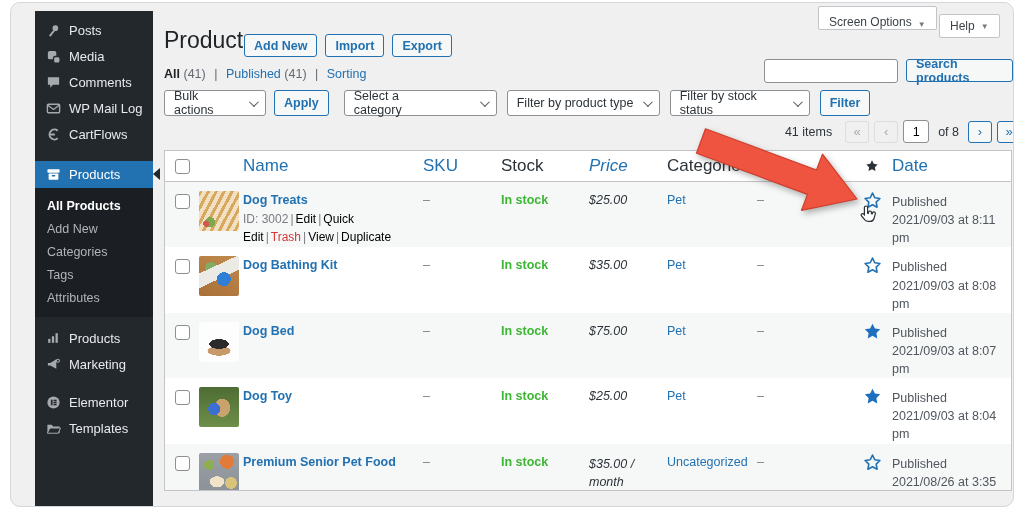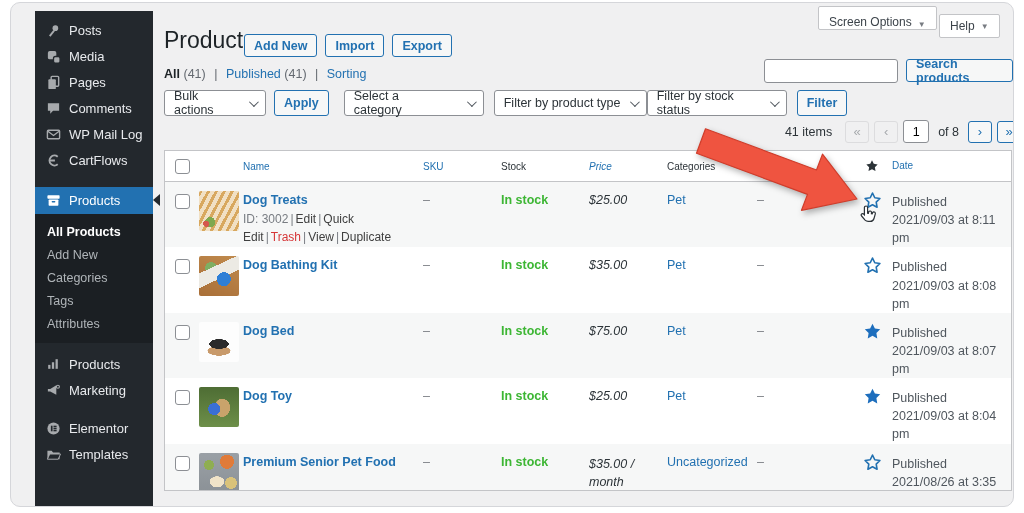--- a/index.html
+++ b/index.html
@@ -36,21 +36,21 @@
 
   .pagination { position:absolute; left:0; top:117px; width:857px; display:flex; align-items:center; justify-content:flex-end; gap:5px; font-size:12.5px; color:#2c3338; left:153px; }
   .pg-btn { height:22px; min-width:24px; display:inline-flex; align-items:center; justify-content:center; border-radius:3px; font-size:13px; }
   .pg-dis { background:#f0f0f1; border:1px solid #dcdcde; color:#a7aaad; }
   .pg-en { background:#f6f7f7; border:1px solid #2271b1; color:#2271b1; cursor:pointer; }
   .pg-input { width:26px; height:23px; border:1px solid #8c8f94; border-radius:3px; text-align:center; font-size:12.5px; background:#fff; }
   .pg-items { margin-right:8px; } .pg-of { margin:0 4px; }
 
   
   .ptable { position:absolute; left:153px; top:147px; width:848px; height:341px; background:#fff; border:1px solid #c3c4c7; overflow:hidden; }
-  .thead { display:flex; align-items:center; height:31px; border-bottom:1px solid #c3c4c7; font-size:10px; color:#2c3338; }
+  .thead { display:flex; align-items:center; height:31px; border-bottom:1px solid #c3c4c7; font-size:17px; color:#2c3338; }
   .trow { display:flex; align-items:flex-start; min-height:63px; font-size:12.5px; }
   .trow.alt { background:#f6f7f7; }
   .col-cb { flex:0 0 34px; display:flex; justify-content:center; padding-top:12px; }
   .thead .col-cb { padding-top:0; }
   .checkbox { width:15px; height:15px; border:1px solid #8c8f94; border-radius:3px; background:#fff; display:inline-block; cursor:pointer; }
   .col-thumb { flex:0 0 44px; padding-top:9px; }
   .col-name { flex:0 0 180px; padding-top:11px; padding-right:6px; }
   .col-sku { flex:0 0 78px; padding-top:11px; color:#787c82; }
   .col-stock { flex:0 0 88px; padding-top:11px; color:#3db634; font-weight:bold; }
   .col-price { flex:0 0 78px; padding-top:11px; color:#2c3338;font-style:italic; }
@@ -58,21 +58,21 @@
   .col-tags { flex:0 0 95px; padding-top:11px; color:#787c82; }
   .col-star { flex:0 0 40px; padding-top:9px; display:flex; justify-content:center; }
   .thead .col-star { padding-top:0; }
   .col-date { flex:1 1 auto; padding-top:11px; color:#50575e; line-height:1.45; padding-right:6px; }
   .thead span, .thead a { padding-top:0 !important; }
   .thead a { color:#2271b1; text-decoration:none; font-weight:normal; cursor:pointer; }
   .thead .plain { color:#2c3338; }
   a.name-link { color:#2271b1; font-weight:bold; text-decoration:none; cursor:pointer; }
   a.cat-link { color:#2271b1; text-decoration:none; cursor:pointer; }
   .row-actions { margin-top:3px; font-size:12px; color:#787c82; line-height:1.5; width:172px; }
-  .row-actions a { color:#404040; text-decoration:none; cursor:pointer; }
+  .row-actions a { color:#000000; text-decoration:none; cursor:pointer; }
   .row-actions a.trash { color:#d63638; }
   .row-actions .sep { color:#787c82; margin:0 2px; }
   .thumb { width:40px; height:40px; border-radius:2px; display:block; }
   .t1 { background:
         radial-gradient(circle at 18% 82%, #d4574d 0 3px, transparent 3px),
         radial-gradient(circle at 28% 78%, #7fa84e 0 5px, transparent 5px),
         repeating-linear-gradient(118deg, #d8a85f 0 3px, #f1e0c4 3px 7px);
         background-color:#f3e8d7; }
   .t2 { background:
         radial-gradient(circle at 62% 58%, #2f7fd6 0 7px, transparent 7px),
@@ -125,29 +125,20 @@
           <svg width="15" height="15" viewBox="0 0 16 16">
             <rect x="2" y="2" width="9" height="9" rx="2" fill="#a7aaad"></rect>
             <rect x="8" y="8" width="7" height="7" rx="2" fill="#a7aaad" stroke="#23282d" stroke-width="1.4"></rect>
           </svg>
         </span>
       <span>Media</span>
     </div>
     <div class="sb-item">
       <span class="ico">
           <svg width="15" height="15" viewBox="0 0 16 16">
-            <rect x="5.5" y="1.5" width="8" height="10.5" rx="1" fill="none" stroke="#a7aaad" stroke-width="1.5"></rect>
-            <rect x="2.5" y="4.5" width="8" height="10.5" rx="1" fill="#a7aaad"></rect>
-          </svg>
-        </span>
-      <span>Pages</span>
-    </div>
-    <div class="sb-item">
-      <span class="ico">
-          <svg width="15" height="15" viewBox="0 0 16 16">
             <path d="M2 2.5h12v8H7.5L4.5 13.5v-3H2z" fill="#a7aaad"></path>
           </svg>
         </span>
       <span>Comments</span>
     </div>
     <div class="sb-item">
       <span class="ico">
           <svg width="15" height="15" viewBox="0 0 16 16">
             <rect x="1.5" y="3.5" width="13" height="9" rx="1" fill="none" stroke="#a7aaad" stroke-width="1.5"></rect>
             <path d="M2 4.5 L8 9 L14 4.5" fill="none" stroke="#a7aaad" stroke-width="1.5"></path>
@@ -257,29 +248,29 @@
     <input value="" style="">
     <span class="btn">Search products</span>
   </div>
 
   <div class="filter-row">
     <span class="select" style="width:102px;">
       <span>Bulk actions</span>
         <span class="chev"></span>
     </span>
     <span class="btn" style="margin-left:8px; height:26px;">Apply</span>
-    <span class="select" style="width:140px; margin-left:15px;gap:41px;">
+    <span class="select" style="width:153px; margin-left:15px;gap:41px;">
       <span>Select a category</span>
         <span class="chev"></span>
     </span>
     <span class="select" style="width:153px; margin-left:10px;">
       <span>Filter by product type</span>
         <span class="chev"></span>
     </span>
-    <span class="select" style="width:140px; gap:20px;">
+    <span class="select" style="width:140px; margin-left:10px;gap:20px;">
       <span>Filter by stock status</span>
         <span class="chev"></span>
     </span>
     <span class="btn" style="margin-left:10px; height:26px;">Filter</span>
   </div>
 
   <div class="pagination">
     <span class="pg-items">41 items</span>
     <span class="pg-btn pg-dis">«</span>
     <span class="pg-btn pg-dis">‹</span>

